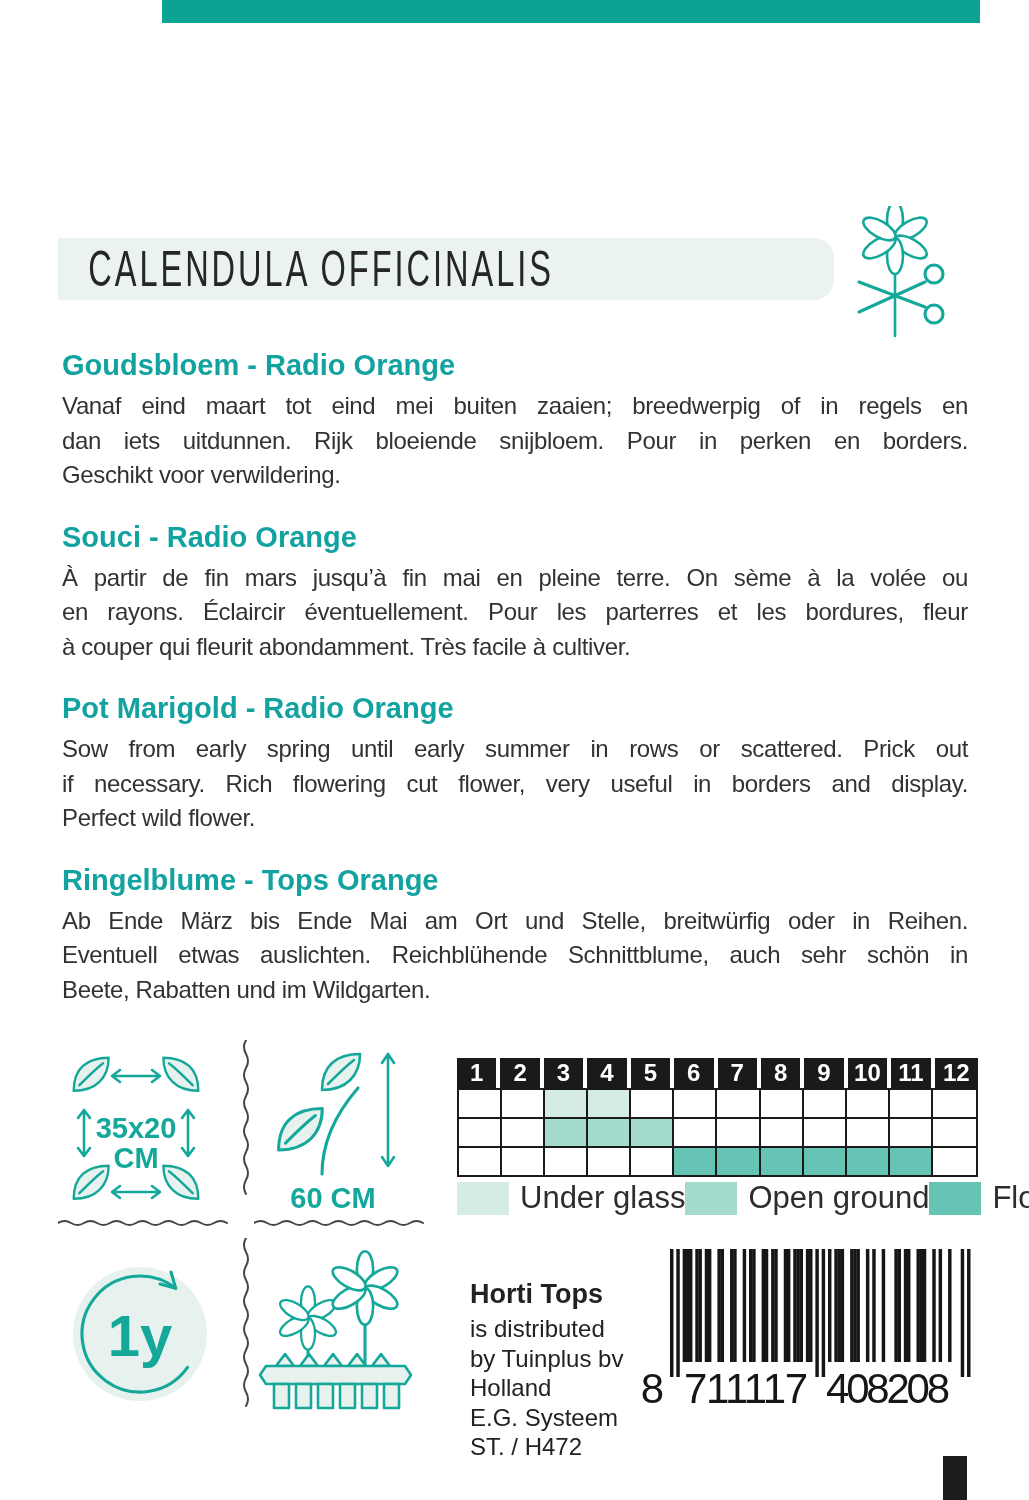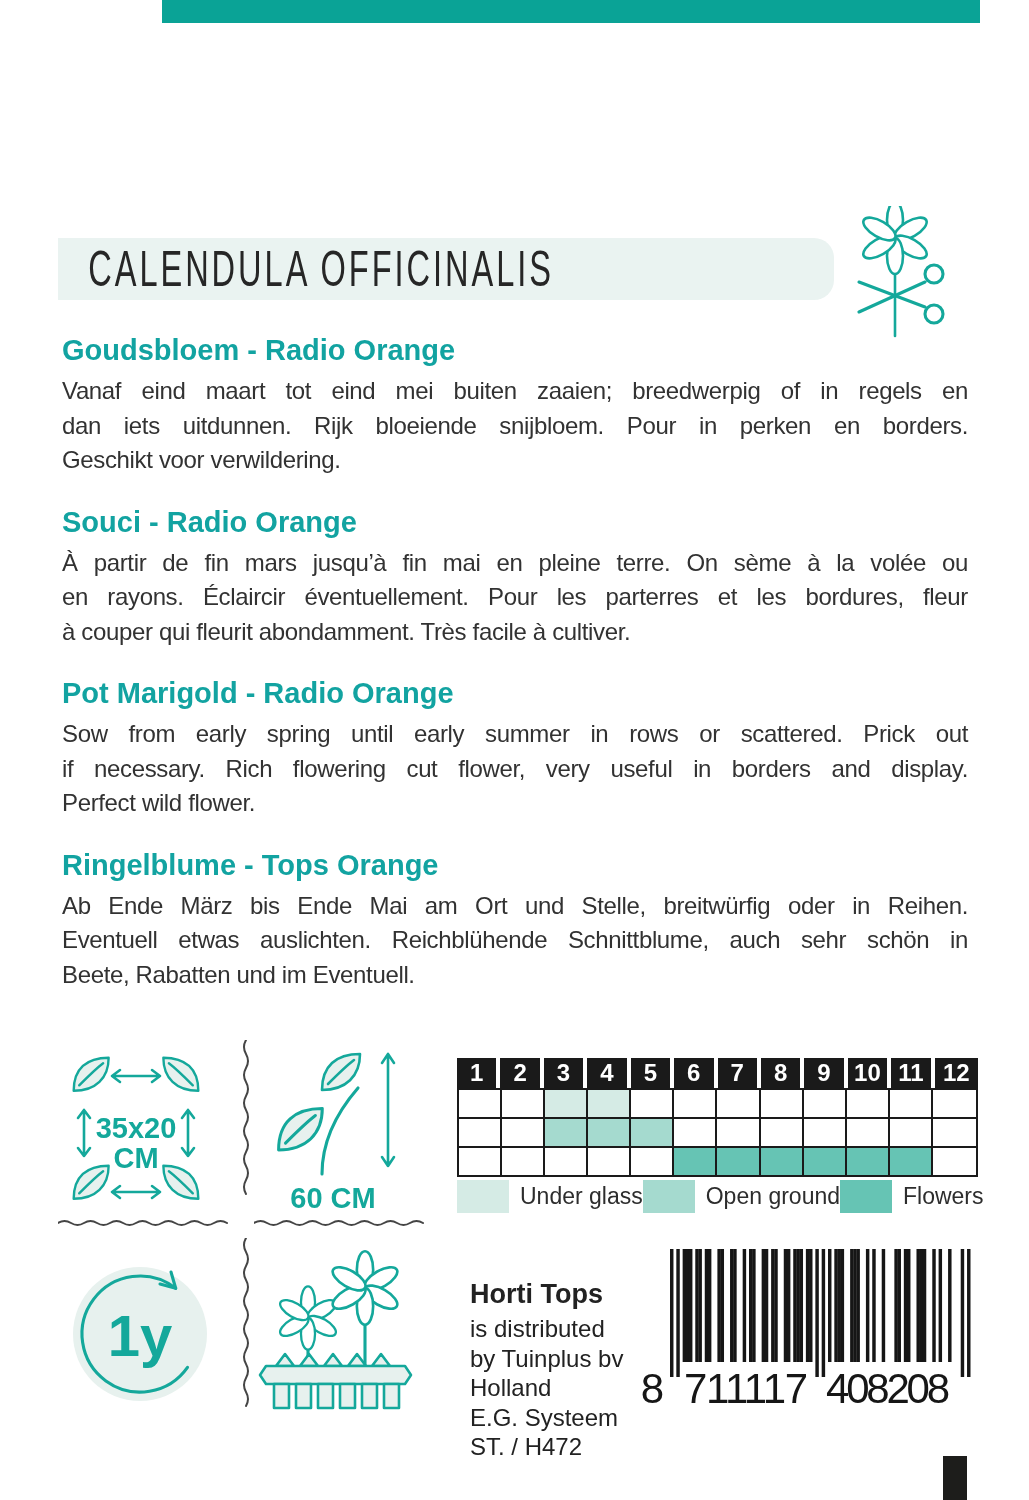--- a/index.html
+++ b/index.html
@@ -10,21 +10,21 @@
   
   .topbar{left:162px;top:0;width:818px;height:23px;background:var(--bar-teal);}
 
   
   .band{left:58px;top:238px;width:776px;height:62px;background:var(--band-bg);
         border-radius:0 20px 20px 0;display:flex;align-items:center;}
   .title{white-space:nowrap;font-size:44px;font-weight:400;letter-spacing:4px;color:#262626;
          transform:scale(0.74,1.12);transform-origin:24px center;margin-left:24px;}
 
   
-  .content{left:62px;top:334px;width:906px;}
+  .content{left:62px;top:349px;width:906px;}
   .sec{margin-bottom:28px;}
   .sec h2{margin:0 0 7px 0;font-size:29px;font-weight:700;color:var(--heading-teal);letter-spacing:0;}
   .bline{font-size:24px;letter-spacing:-0.35px;line-height:34.5px;color:#323232;
          text-align:justify;text-align-last:justify;white-space:nowrap;}
   .bline:last-child{text-align-last:left;}
 
   
   .stk{stroke:var(--icon-teal);stroke-width:2.6;fill:none;stroke-linecap:round;stroke-linejoin:round;}
   .stk3{stroke:var(--icon-teal);stroke-width:3.1;fill:none;stroke-linecap:round;stroke-linejoin:round;}
   .lf{fill:var(--leaf-fill);}
@@ -42,21 +42,21 @@
   .cal-h:last-child{border-right:none;text-align:right;}
   .cal-body{left:457px;top:1088px;width:517px;display:grid;grid-template-columns:repeat(12,1fr);
             border:2px solid var(--table-black);}
   .cal-c{height:27px;border-right:2px solid var(--table-black);border-bottom:2px solid var(--table-black);}
   .cal-c:nth-child(12n){border-right:none;}
   .cal-c:nth-last-child(-n+12){border-bottom:none;}
 
   .legend{left:457px;top:1180px;width:521px;display:flex;}
   .lg-item{flex:1;display:flex;align-items:center;}
   .lg-sw{width:52px;height:33px;display:inline-block;}
-  .lg-lb{font-size:23px;color:#2d2d2d;margin-left:11px;white-space:nowrap;}
+  .lg-lb{font-size:31px;color:#2d2d2d;margin-left:11px;white-space:nowrap;}
 
   
   .dist{left:470px;top:1250px;width:185px;color:#222;margin-top:29px;}
   .dist .dname{font-size:27px;font-weight:700;margin-bottom:4px;}
   .dist .dline{font-size:24px;line-height:29.5px;}
 
   .bc rect{fill:#161616;}
   .bc text{font-family:"Liberation Sans",sans-serif;fill:#161616;}
 
   .corner{left:943px;top:1456px;width:24px;height:44px;background:#1d1d1b;}
@@ -114,21 +114,21 @@
     <div class="sec">
       <h2>Pot Marigold - Radio Orange</h2>
       <div class="bline">Sow from early spring until early summer in rows or scattered. Prick out</div>
       <div class="bline">if necessary. Rich flowering cut flower, very useful in borders and display.</div>
       <div class="bline">Perfect wild flower.</div>
     </div>
     <div class="sec">
       <h2>Ringelblume - Tops Orange</h2>
       <div class="bline">Ab Ende März bis Ende Mai am Ort und Stelle, breitwürfig oder in Reihen.</div>
       <div class="bline">Eventuell etwas auslichten. Reichblühende Schnittblume, auch sehr schön in</div>
-      <div class="bline">Beete, Rabatten und im Eventuell.</div>
+      <div class="bline">Beete, Rabatten und im Wildgarten.</div>
     </div>
   </div>
 
   <svg class="abs" style="left:60px;top:1046px" width="152" height="168" viewBox="0 0 152 168">
     <use href="#leafg" transform="translate(10,8) scale(0.92)"></use>
     <use href="#leafg" transform="translate(142,8) scale(-0.92,0.92)"></use>
     <use href="#leafg" transform="translate(10,116) scale(0.92)"></use>
     <use href="#leafg" transform="translate(142,116) scale(-0.92,0.92)"></use>
     <path class="stk" d="M52 30 L100 30 M52 30 L60 24 M52 30 L60 36 M100 30 L92 24 M100 30 L92 36"></path>
     <path class="stk" d="M52 146 L100 146 M52 146 L60 140 M52 146 L60 152 M100 146 L92 140 M100 146 L92 152"></path>

